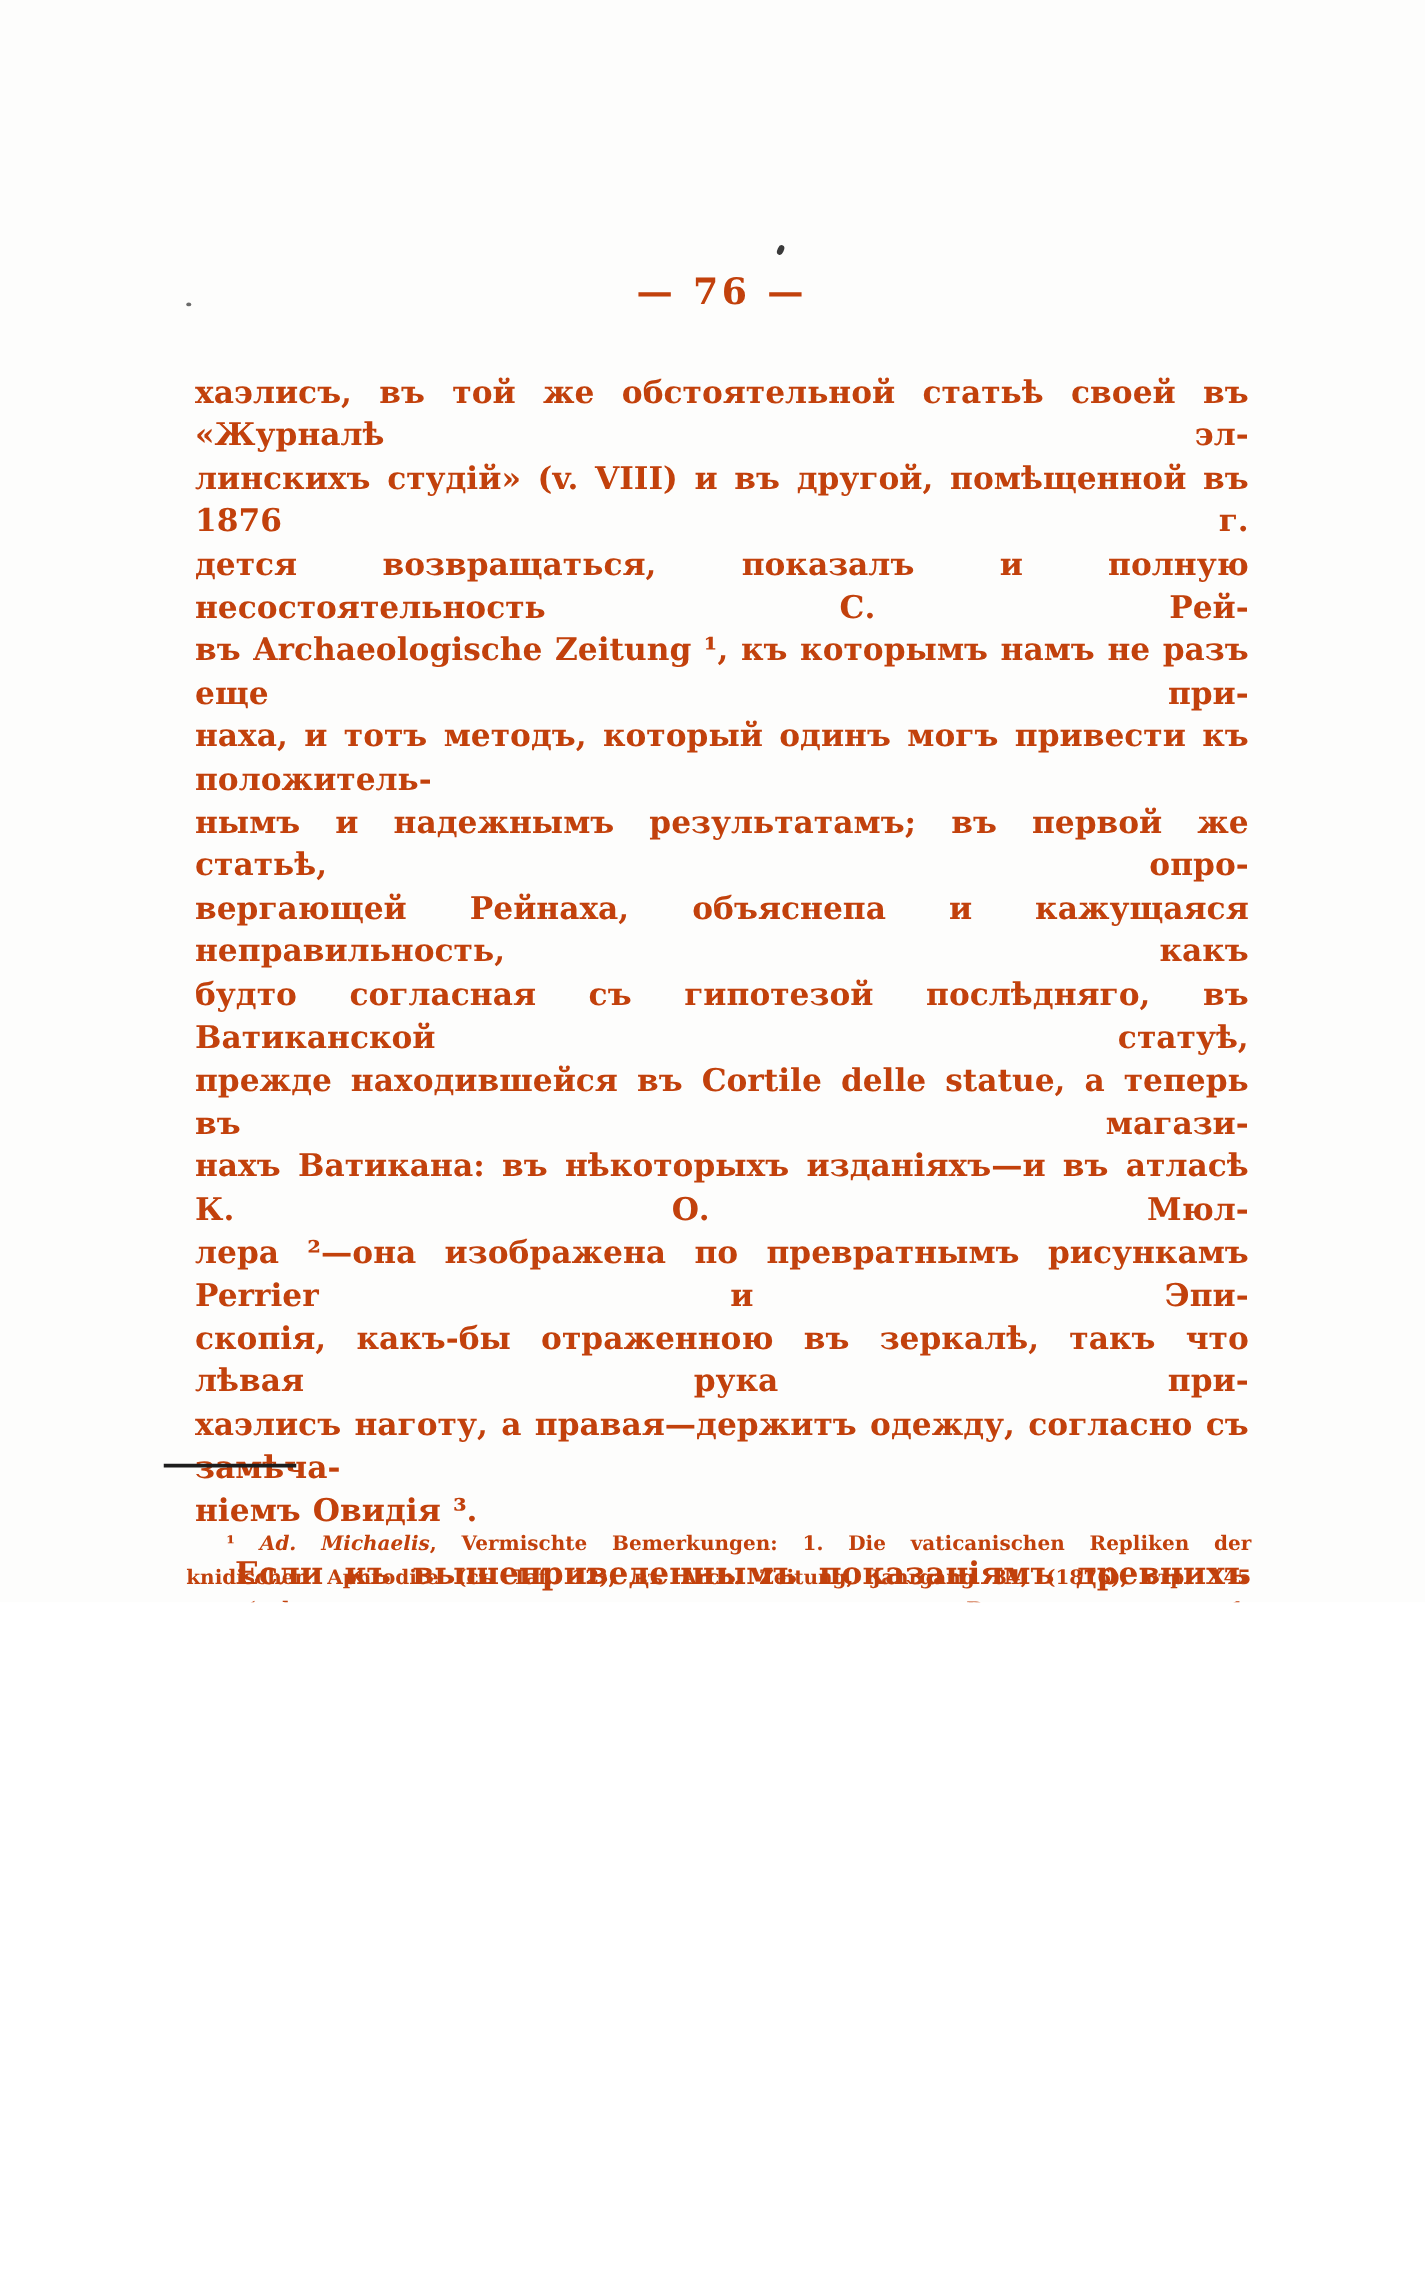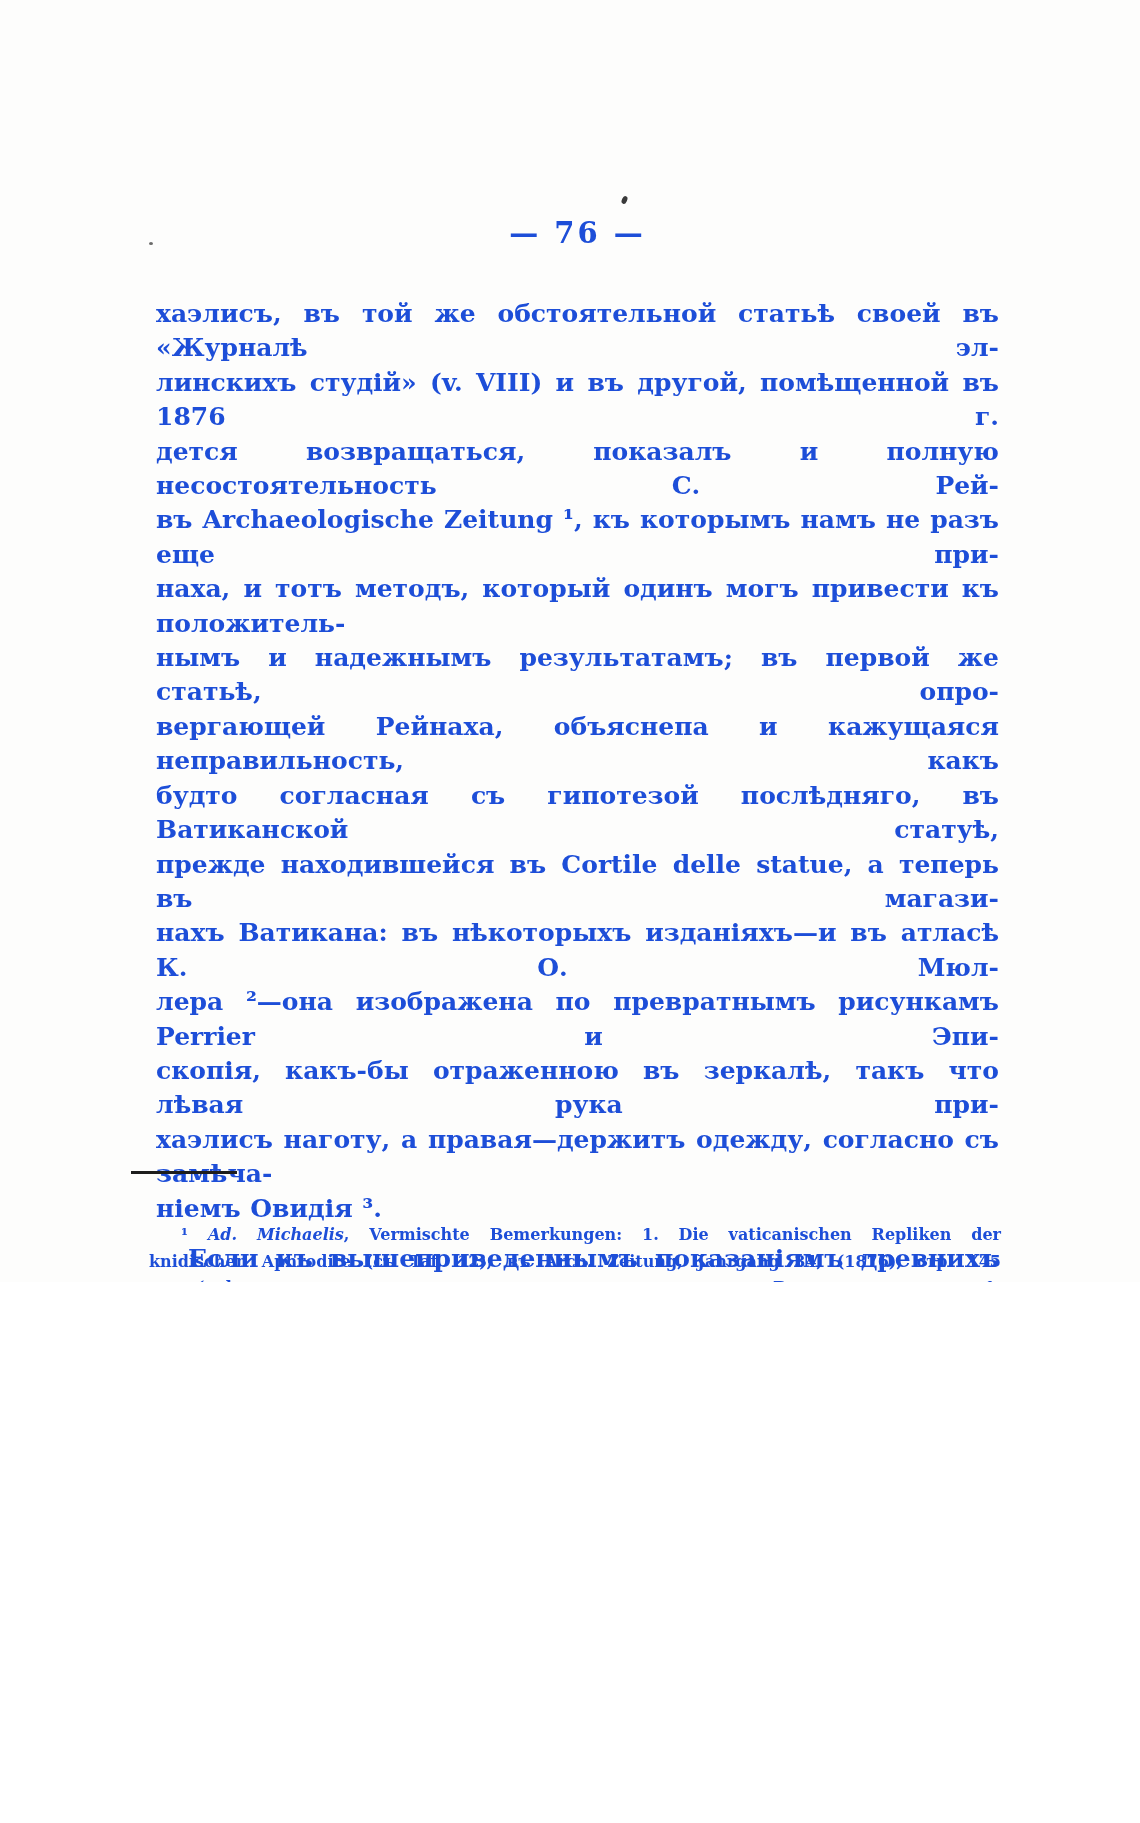--- a/index.html
+++ b/index.html
@@ -2,21 +2,21 @@
 <html><head>
 <meta charset="utf-8">
 <style>
   html,body{margin:0;padding:0;background:#ffffff;}
   .page{
     position:relative;
     width:1140px;
     height:1282px;
     background:#fdfdfc;
     font-family:"DejaVu Serif","Liberation Serif",serif;
-    color:#1d4ed8;
+    color:#c2410c;
     overflow:hidden;
   }
   .pageno{
     position:absolute;
     top:216px;
     left:140px;
     width:875px;
     text-align:center;
     font-size:29px;
     font-weight:700;

